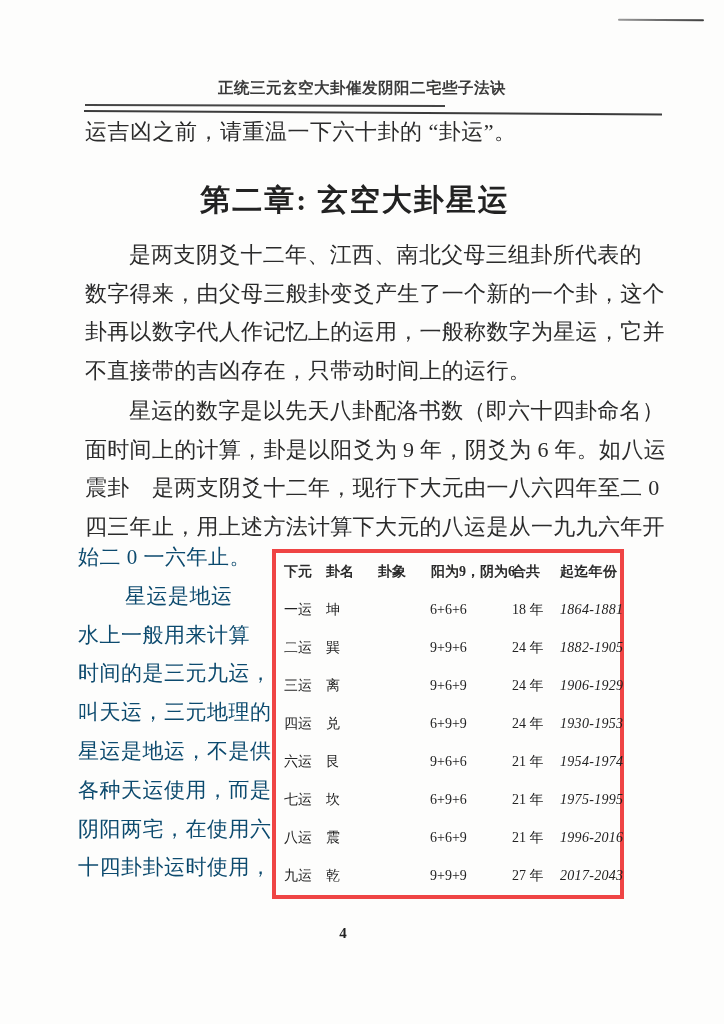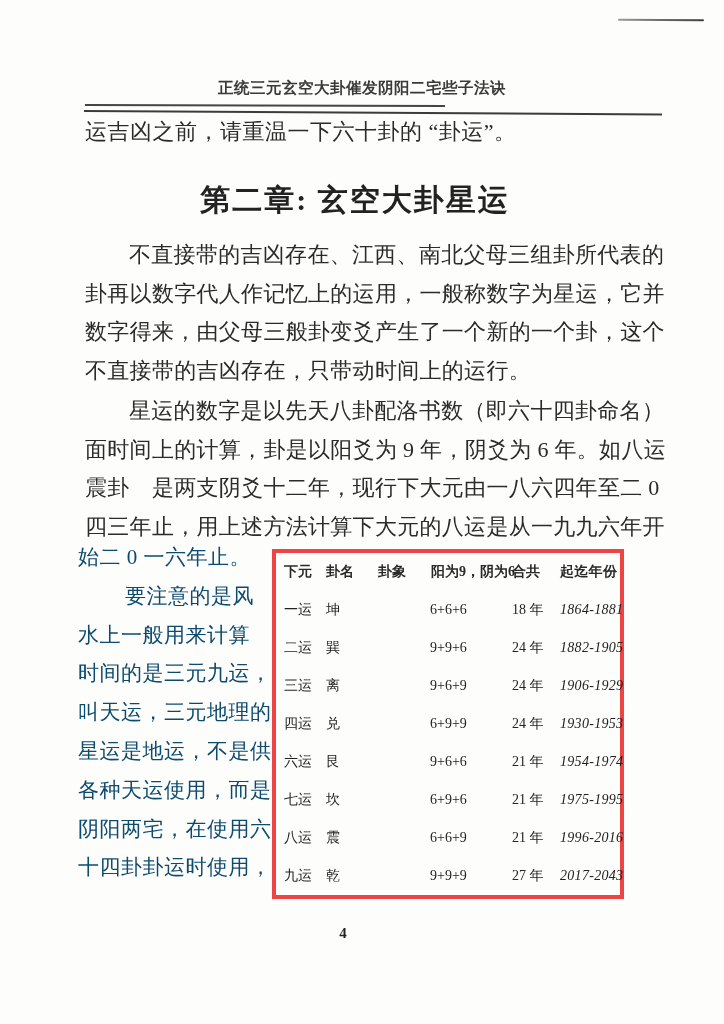--- a/index.html
+++ b/index.html
@@ -93,36 +93,36 @@
 
   <div class="running-head">正统三元玄空大卦催发阴阳二宅些子法诀</div>
   <div class="rule-short"></div>
   <div class="rule-long"></div>
 
   <div class="intro-line">运吉凶之前，请重温一下六十卦的 “卦运”。</div>
 
   <h1 class="chapter">第二章: 玄空大卦星运</h1>
 
   <div class="para p1">
-    <span class="tline indent">不直接带的吉凶存在、江西、南北父母三组卦所代表的</span>
+    <span class="tline indent">是两支阴爻十二年、江西、南北父母三组卦所代表的</span>
+    <span class="tline">数字得来，由父母三般卦变爻产生了一个新的一个卦，这个</span>
     <span class="tline">卦再以数字代人作记忆上的运用，一般称数字为星运，它并</span>
-    <span class="tline">数字得来，由父母三般卦变爻产生了一个新的一个卦，这个</span>
     <span class="tline">不直接带的吉凶存在，只带动时间上的运行。</span>
   </div>
 
   <div class="para p2">
     <span class="tline indent">星运的数字是以先天八卦配洛书数（即六十四卦命名）</span>
     <span class="tline">面时间上的计算，卦是以阳爻为 9 年，阴爻为 6 年。如八运</span>
     <span class="tline">震卦　是两支阴爻十二年，现行下大元由一八六四年至二 0</span>
     <span class="tline">四三年止，用上述方法计算下大元的八运是从一九九六年开</span>
   </div>
 
   <div class="side-col">
     <span class="sline">始二 0 一六年止。</span>
-    <span class="sline indent2">要注意的是风</span>
+    <span class="sline indent2">星运是地运</span>
     <span class="sline">水上一般用来计算</span>
     <span class="sline">时间的是三元九运，</span>
     <span class="sline">叫天运，三元地理的</span>
     <span class="sline">星运是地运，不是供</span>
     <span class="sline">各种天运使用，而是</span>
     <span class="sline">阴阳两宅，在使用六</span>
     <span class="sline">十四卦卦运时使用，</span>
   </div>
 
   <div class="luck-table">

